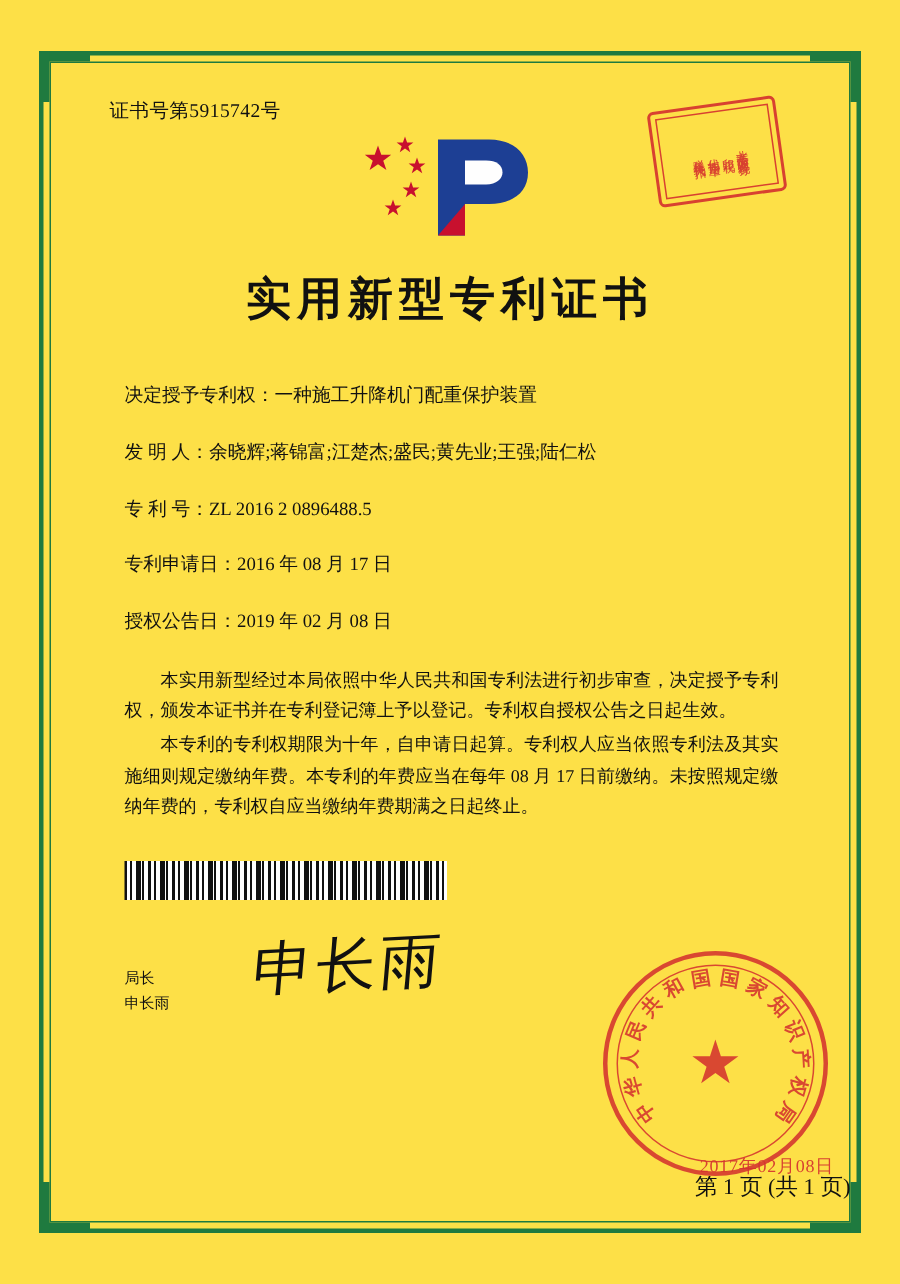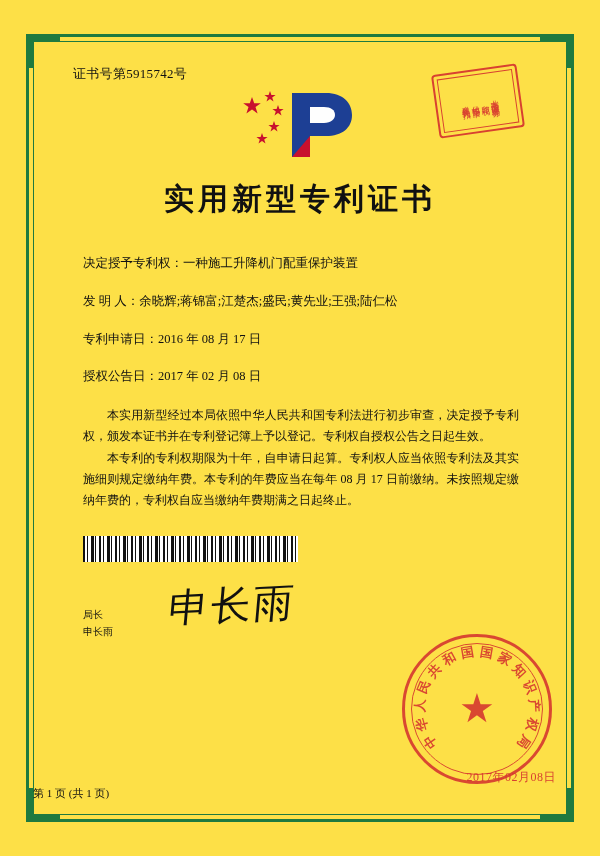--- a/index.html
+++ b/index.html
@@ -266,22 +266,22 @@
     letter-spacing: 0.5px;
     opacity: 0.92;
   }
 
   
   .footer {
     position: absolute;
     bottom: 14px;
     left: 0;
     width: 100%;
-    text-align: left;
-    font-size: 11px;
+    text-align: right;
+    font-size: 15px;
     color: #111;
   }
 </style>
 </head>
 <body>
 
 <div class="page">
 
   <div class="border-outer"></div>
   <div class="border-inner"></div>
@@ -323,24 +323,27 @@
     <div class="doc-title">实用新型专利证书</div>
 
     <div class="fields">
       <div class="field-row">
         <span class="field-label">决定授予专利权：</span><span class="field-value">一种施工升降机门配重保护装置</span>
       </div>
       <div class="field-row">
         <span class="field-label">发 明 人：</span><span class="field-value">余晓辉;蒋锦富;江楚杰;盛民;黄先业;王强;陆仁松</span>
       </div>
       <div class="field-row">
+        <span class="field-label">专 利 号：</span><span class="field-value">ZL 2016 2 0896488.5</span>
+      </div>
+      <div class="field-row">
         <span class="field-label">专利申请日：</span><span class="field-value">2016 年 08 月 17 日</span>
       </div>
       <div class="field-row">
-        <span class="field-label">授权公告日：</span><span class="field-value">2017 年 02 月 08 日</span>
+        <span class="field-label">授权公告日：</span><span class="field-value">2019 年 02 月 08 日</span>
       </div>
     </div>
 
     <div class="body-text">
       <p class="para">本实用新型经过本局依照中华人民共和国专利法进行初步审查，决定授予专利权，颁发本证书并在专利登记簿上予以登记。专利权自授权公告之日起生效。</p>
       <p class="para">本专利的专利权期限为十年，自申请日起算。专利权人应当依照专利法及其实施细则规定缴纳年费。本专利的年费应当在每年 08 月 17 日前缴纳。未按照规定缴纳年费的，专利权自应当缴纳年费期满之日起终止。</p>
     </div>
 
     <div class="barcode"></div>
 

